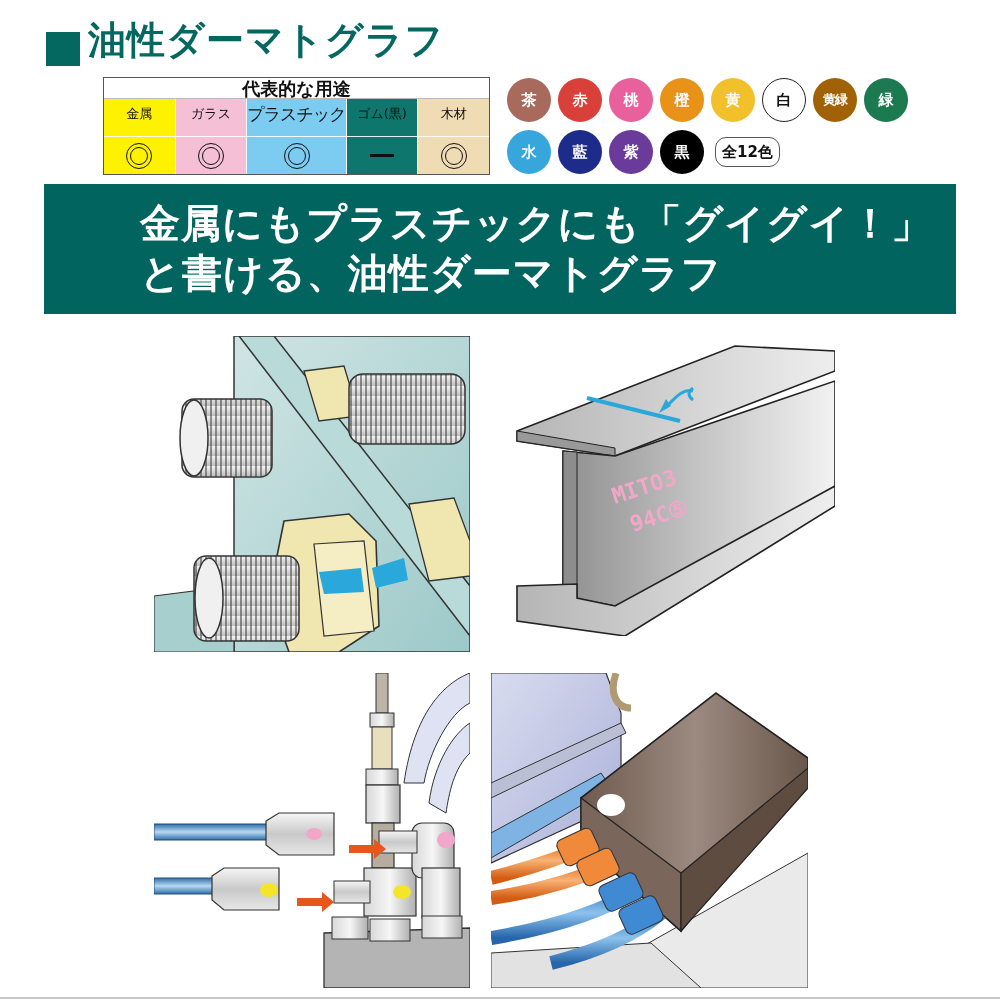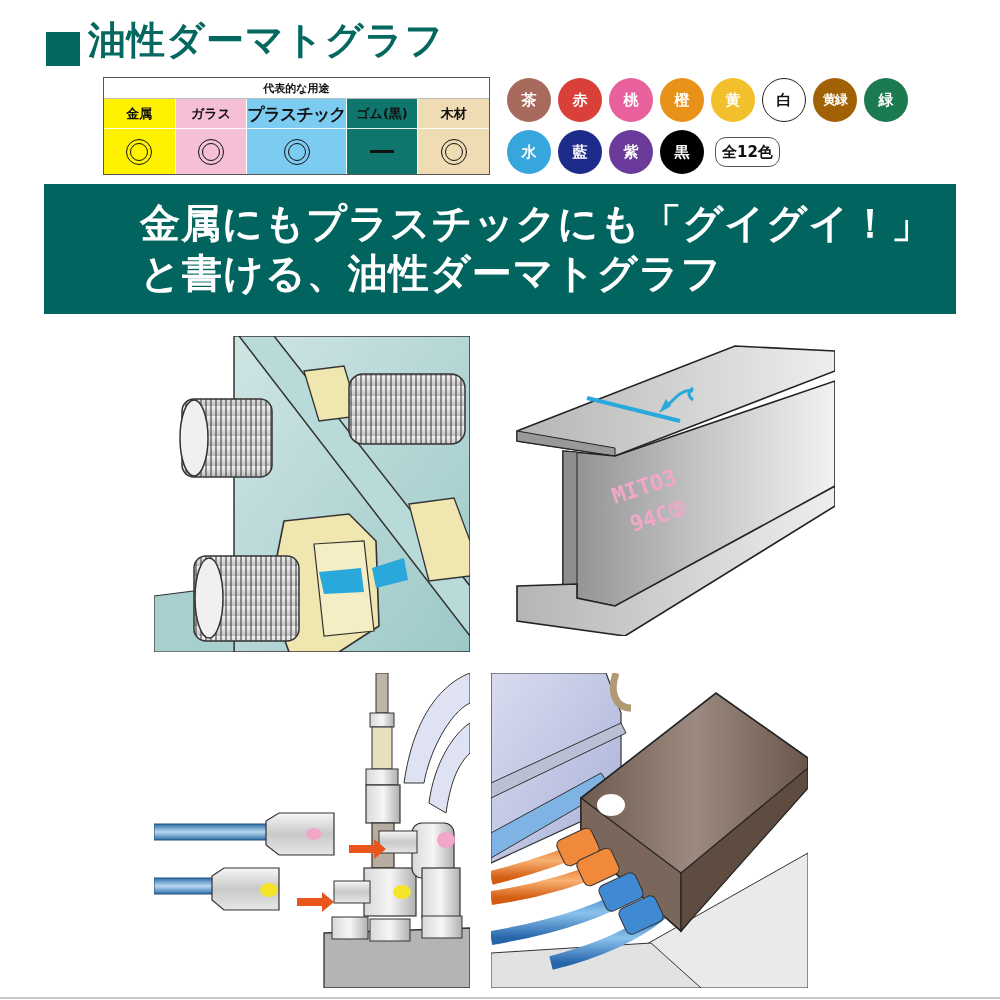--- a/index.html
+++ b/index.html
@@ -13,27 +13,27 @@
   }
   .title .sq { width: 34px; height: 34px; background: #046860; display: inline-block; margin-right: 4px; }
 
   
   .usage {
     position: absolute; left: 103px; top: 77px; width: 387px; height: 98px;
     border: 1.5px solid #555;
   }
   .usage .head {
     height: 21px; background: #fff; text-align: center;
-    font-size: 11px; font-weight: bold; color: #111; line-height: 21px;
+    font-size: 18px; font-weight: bold; color: #111; line-height: 21px;
     border-bottom: 1px solid #bbb;
   }
   .usage .cols { display: flex; height: 75px; }
   .usage .col { flex: 1; display: flex; flex-direction: column; border-right: 1px solid #fff; }
   .usage .col:last-child { border-right: none; }
-  .usage .col .lab { height: 30px; line-height: 30px; text-align: center; font-size: 13px; font-weight: bold; color: #111; border-bottom: 1px solid rgba(255,255,255,0.9); white-space: nowrap; }
+  .usage .col .lab { height: 38px; line-height: 30px; text-align: center; font-size: 13px; font-weight: normal; color: #111; border-bottom: 1px solid rgba(255,255,255,0.9); white-space: nowrap; }
   .usage .col .sym { flex: 1; display: flex; align-items: center; justify-content: center; }
   .dbl-circle { width: 26px; height: 26px; border: 1.5px solid #111; border-radius: 50%; display: flex; align-items: center; justify-content: center; }
   .dbl-circle::after { content: ""; width: 16px; height: 16px; border: 1.5px solid #111; border-radius: 50%; }
   .dash { width: 24px; height: 3px; background: #111; }
 
   
   .swatches { position: absolute; left: 507px; top: 78px; width: 420px; }
   .sw-row { display: flex; gap: 7px; margin-bottom: 8px; }
   .sw {
     width: 44px; height: 44px; border-radius: 50%;

